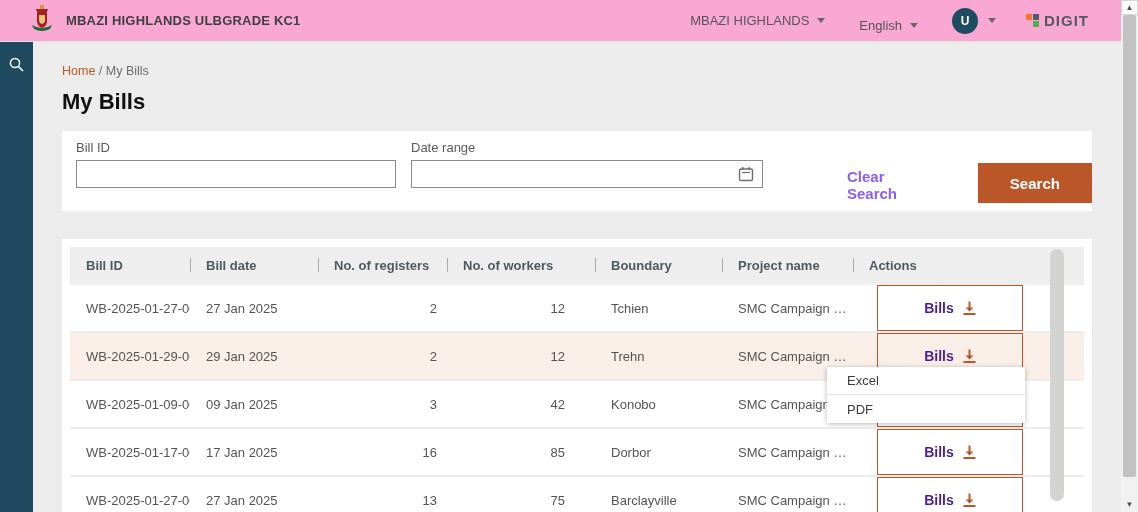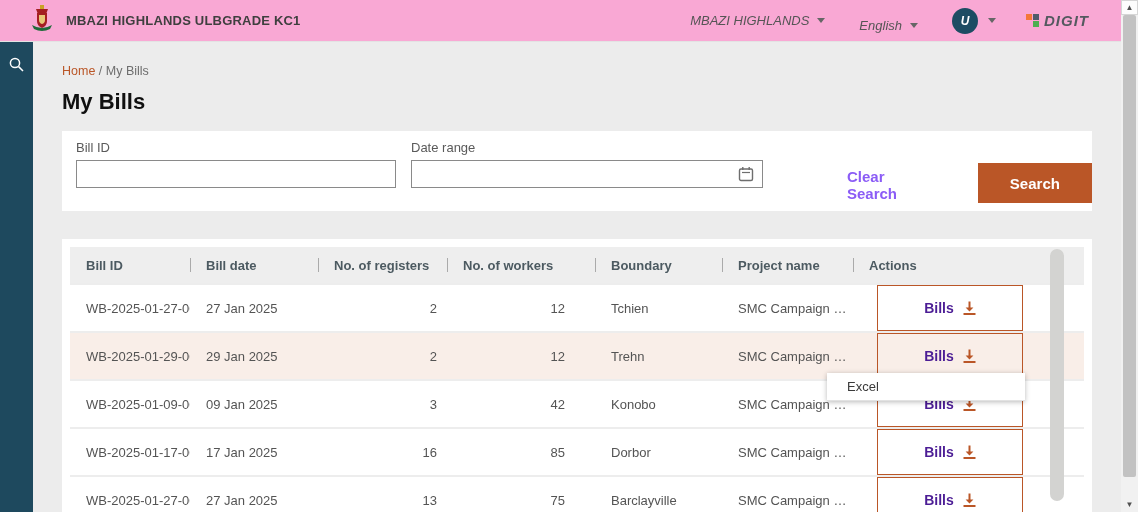--- a/index.html
+++ b/index.html
@@ -3,21 +3,21 @@
 <meta charset="utf-8">
 <style>
   * { margin:0; padding:0; box-sizing:border-box; }
   html,body { width:1138px; height:512px; overflow:hidden; font-family:"Liberation Sans", sans-serif; background:#fff; }
 
   
   .topbar { position:absolute; left:0; top:0; width:1121px; height:42px; background:#f9a8d4;
             border-bottom:1px solid #e3e3e3; display:flex; align-items:center; z-index:10; }
   .crest { margin-left:30px; flex:0 0 auto; }
   .app-title { margin-left:12px; font-size:13px; font-weight:bold; color:#3f3f3f; letter-spacing:.2px; }
-  .top-right { margin-left:auto; display:flex; margin-right:32px;font-style:italic; }
+  .top-right { margin-left:auto; display:flex; margin-right:32px; }
   .top-dd { display:flex; align-items:center; gap:8px; font-size:13px; color:#555; cursor:pointer; }
   .caret { width:0; height:0; border-left:4px solid transparent; border-right:4px solid transparent;
            border-top:5px solid #666; display:inline-block; }
   .dd-city { margin-right:34px; }
   .dd-lang { margin-right:34px;margin-top:10px; }
   .avatar-wrap { display:flex; align-items:center; gap:10px; margin-right:30px; }
   .avatar { width:26px; height:26px; border-radius:50%; background:#1d4c63; color:#fff;
             font-size:12px; font-weight:bold; display:flex; align-items:center; justify-content:center; }
   .brand { display:flex; align-items:center; gap:5px; }
   .brand-grid { width:13px; height:13px; display:grid; grid-template-columns:6px 6px; grid-template-rows:6px 6px; gap:1px; }
@@ -65,21 +65,21 @@
   .td { font-size:13px; color:#545454; padding-left:16px; overflow:hidden; white-space:nowrap; }
   .td.num { text-align:right; padding-left:0; }
   .c3.num { padding-right:10px; }
   .c4.num { padding-right:30px; }
   .td.c6 { text-overflow:ellipsis; }
   .bills-btn { margin-left:24px; width:146px; height:46px; background:transparent; border:1px solid #ba5627;
                color:#4c1d95; font-size:14px; font-weight:bold; font-family:"Liberation Sans", sans-serif;
                display:flex; align-items:center; justify-content:center; gap:9px; cursor:pointer; }
 
   
-  .dd-menu { position:absolute; left:765px; top:134px; width:198px; background:#fff; z-index:6;
+  .dd-menu { position:absolute; left:765px; top:128px; width:198px; background:#fff; z-index:6;
              box-shadow:0 1px 5px rgba(0,0,0,.28); }
   .dd-item { height:28px; display:flex; align-items:center; padding-left:20px; font-size:13px; color:#3a3a3a; cursor:pointer; }
   .dd-item:first-child { border-bottom:1px solid #e2e2e2; }
 
   
   .tbl-scroll { position:absolute; left:988px; top:10px; width:14px; height:252px; background:#d3d3d1; border-radius:7px; }
 
   
   .pg-scroll { position:absolute; right:0; top:0; width:17px; height:512px; background:#f1f1f1; z-index:20; }
   .pg-btn { width:17px; height:15px; display:flex; align-items:center; justify-content:center;
@@ -271,20 +271,21 @@
           <polygon points="2.6,6.5 10.4,6.5 6.5,10.5" fill="#ba5627"></polygon>
           <rect x="0.5" y="12" width="12" height="2" fill="#ba5627"></rect>
         </svg>
       </button>
     </div>
   </div>
 </div>
 
     <div class="dd-menu" id="ddmenu">
         <div class="dd-item">Excel</div>
+        <div class="dd-item">PDF</div>
       </div>
 
     <div class="tbl-scroll"></div>
   </div>
 </div>
 
 <div class="pg-scroll">
   <div class="pg-btn">▲</div>
   <div class="pg-thumb"></div>
   <div class="pg-btn down">▼</div>

